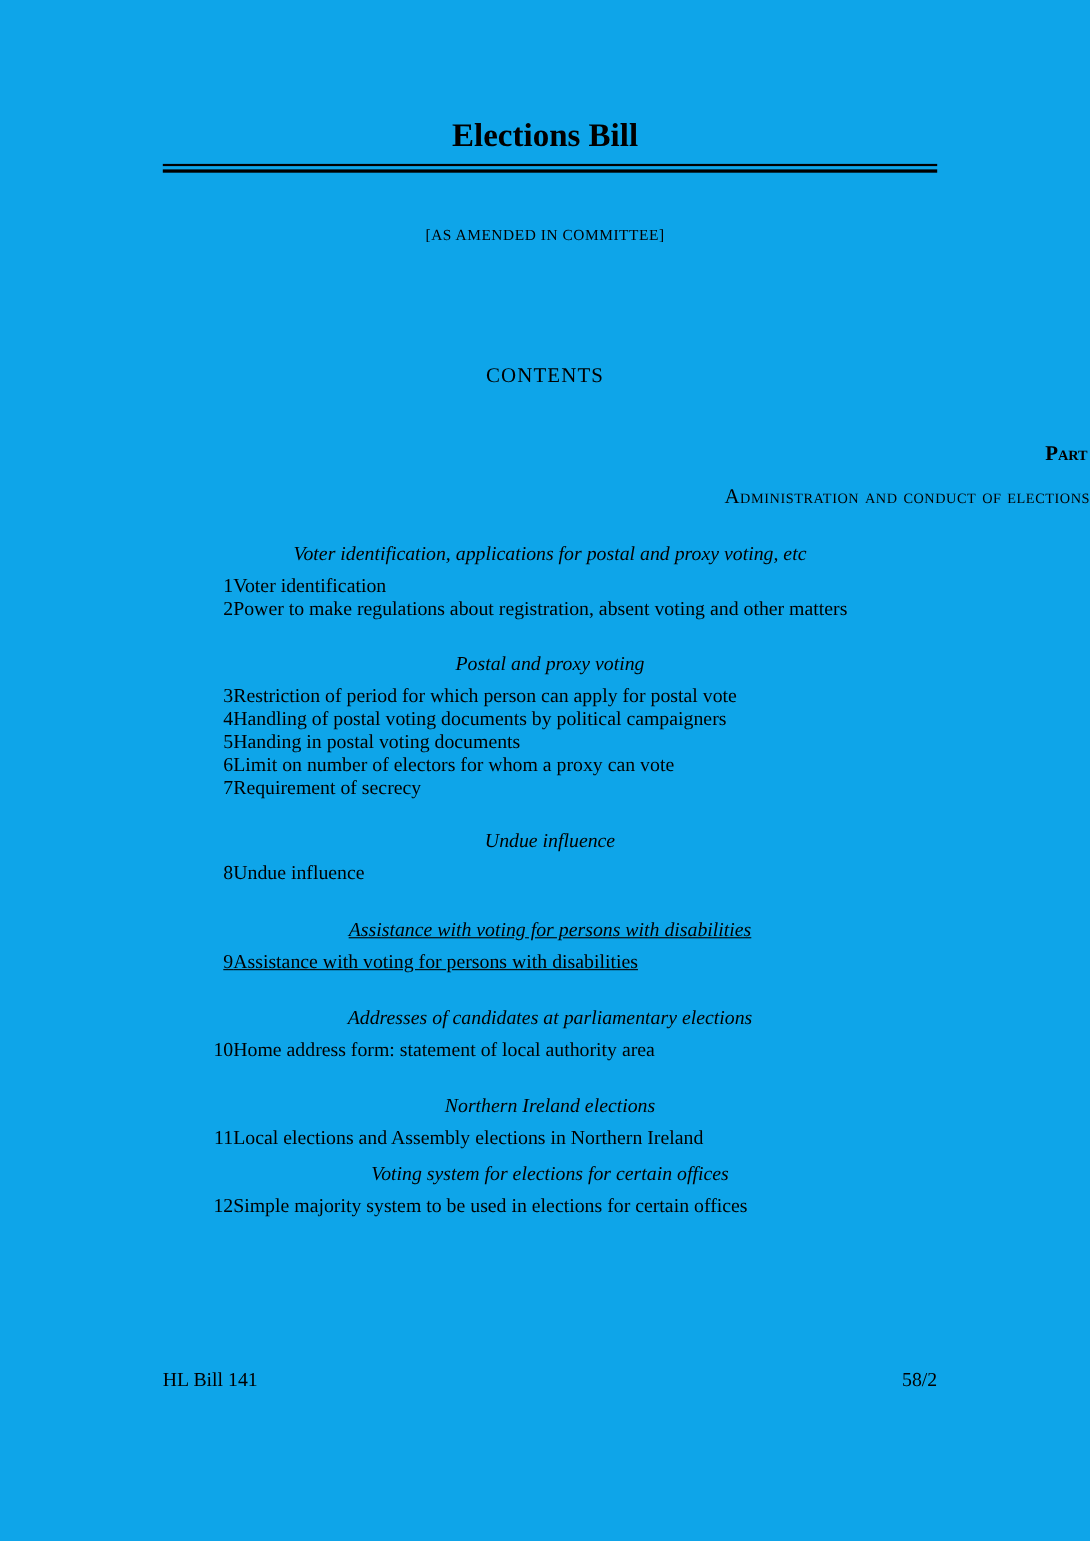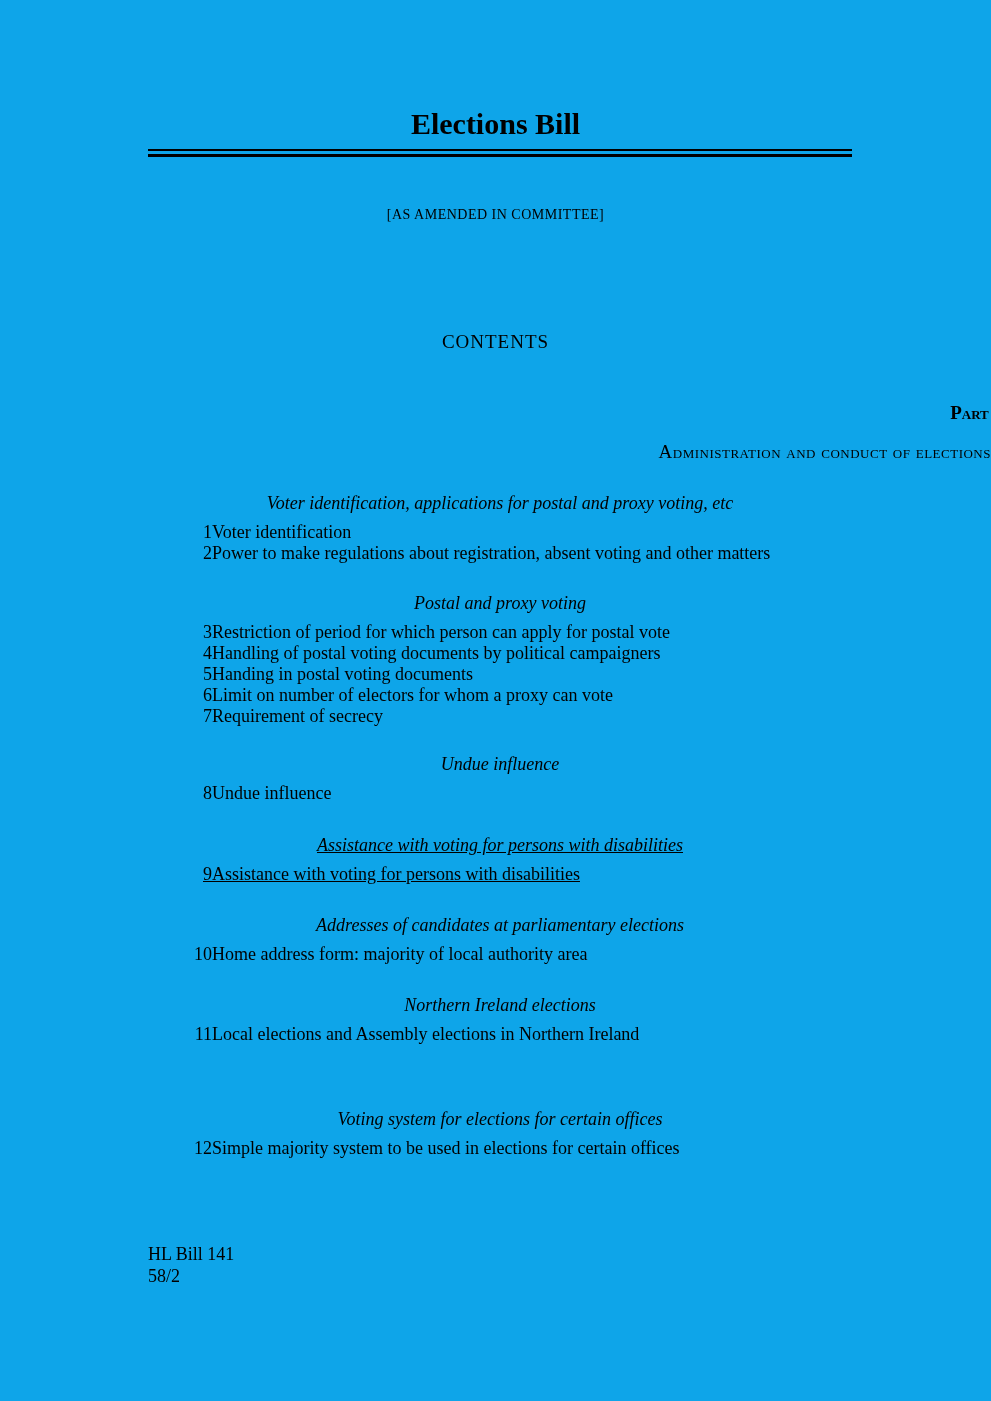--- a/index.html
+++ b/index.html
@@ -109,30 +109,29 @@
   }
   .footer {
     position: absolute;
     top: 1243px;
     left: 148px;
     width: 704px;
     display: flex;
     justify-content: space-between;
     font-size: 18px;
     line-height: 22px;
-    flex-direction: column;
   }
   
   #sec0 { top: 492px; }
   #sec1 { top: 592px; }
   #sec2 { top: 753px; }
   #sec3 { top: 834px; text-decoration: underline; }
   #sec4 { top: 914px; }
   #sec5 { top: 994px; }
-  #sec6 { top: 1108px; }
+  #sec6 { top: 1056px; }
 </style>
 </head>
 <body>
 
 <div class="page">
 
   <div class="doc-title">Elections Bill</div>
 
   <div class="title-rule"></div>
 
@@ -202,21 +201,21 @@
         <span class="txt">Assistance with voting for persons with disabilities</span>
       </div>
     </div>
   </div>
 
   <div class="toc-section" id="sec4">
     <p class="sec-heading">Addresses of candidates at parliamentary elections</p>
     <div class="items">
       <div class="item">
         <span class="num">10</span>
-        <span class="txt">Home address form: majority of local authority area</span>
+        <span class="txt">Home address form: statement of local authority area</span>
       </div>
     </div>
   </div>
 
   <div class="toc-section" id="sec5">
     <p class="sec-heading">Northern Ireland elections</p>
     <div class="items">
       <div class="item">
         <span class="num">11</span>
         <span class="txt">Local elections and Assembly elections in Northern Ireland</span>

